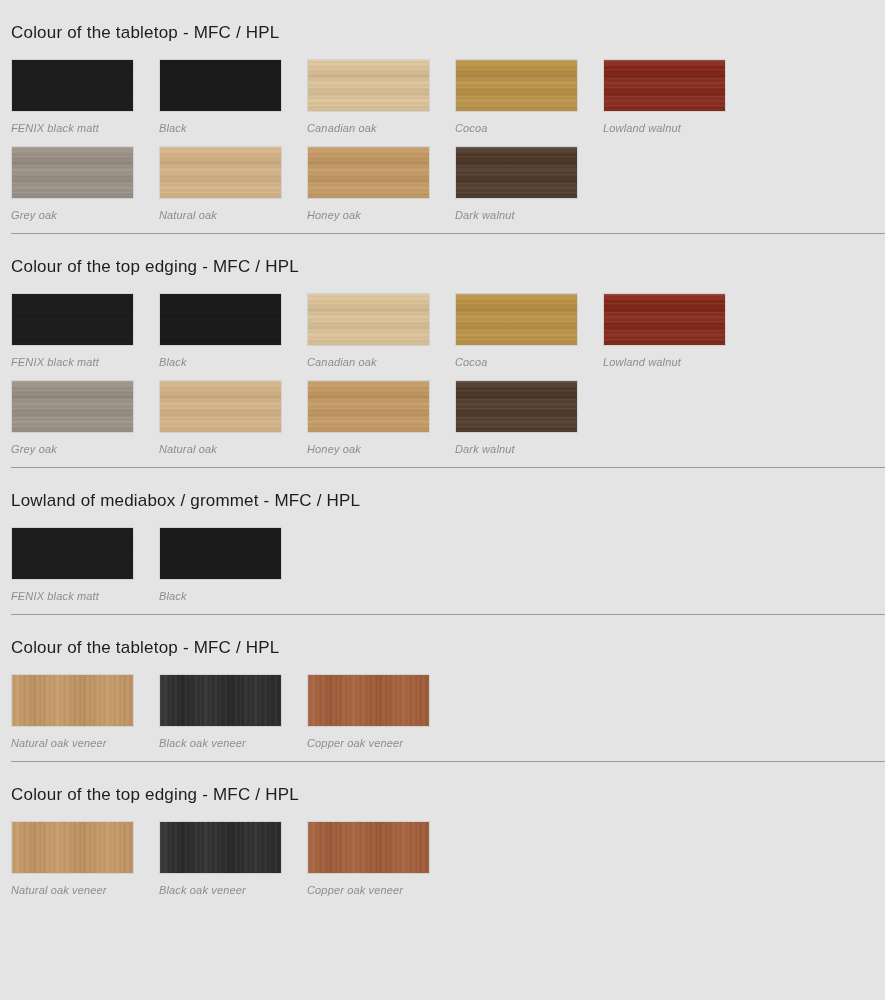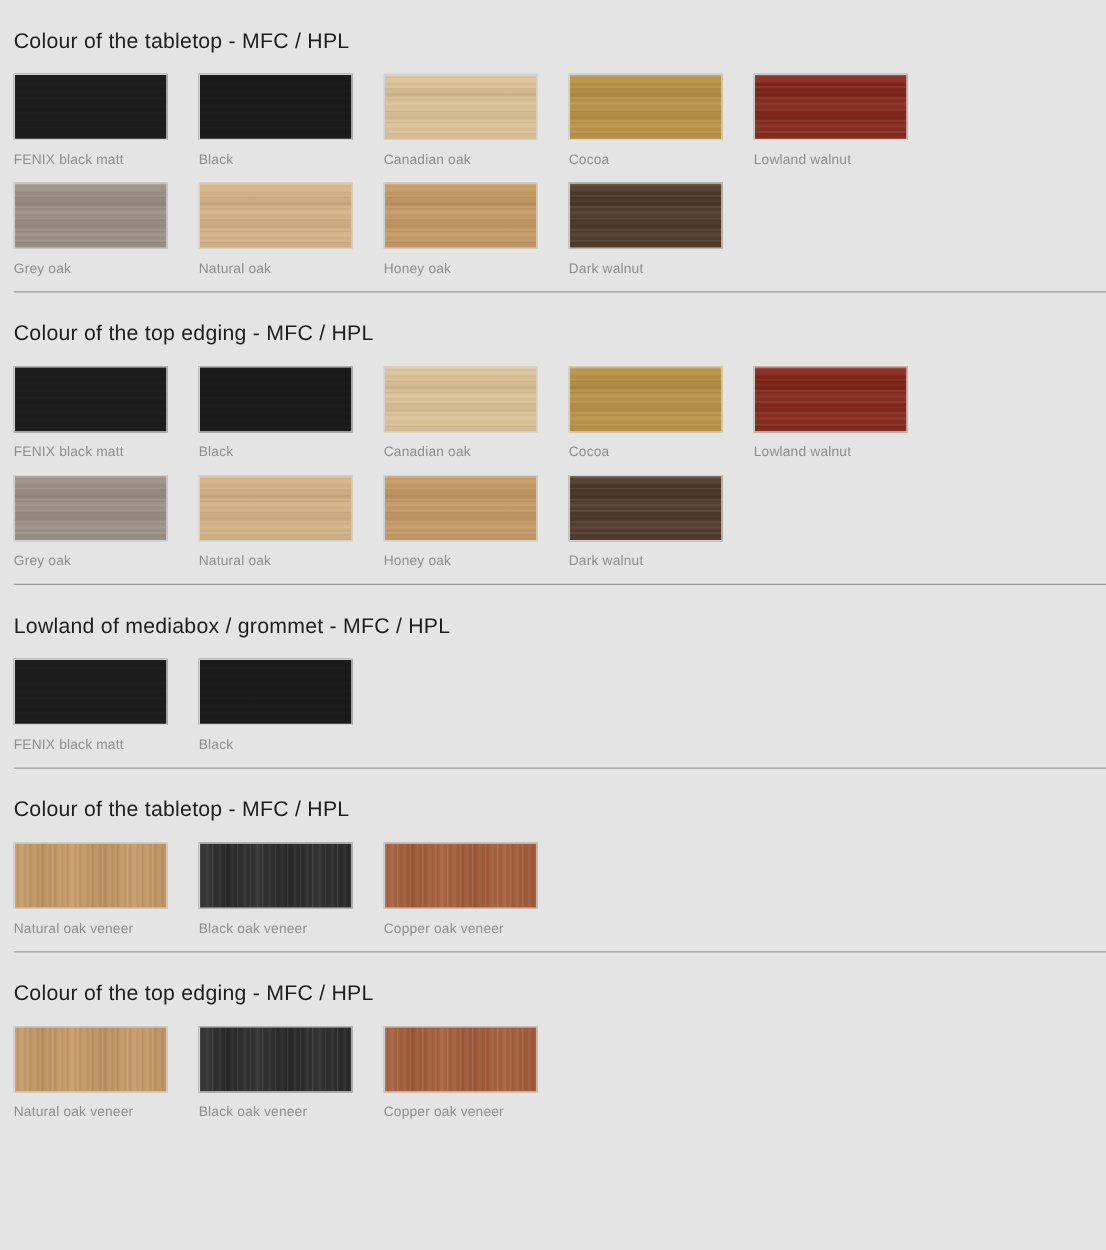--- a/index.html
+++ b/index.html
@@ -43,20 +43,21 @@
   }
   .swatch-grid {
     display: flex;
     flex-wrap: wrap;
     margin-top: 16px;
   }
   .swatch-cell {
     width: 148px;
     box-sizing: border-box;
     margin-bottom: 11px;
+    font-style: italic;
   }
   .swatch {
     width: 123px;
     height: 53px;
     border: 1px solid #d2d2d2;
     box-sizing: border-box;
     position: relative;
     overflow: hidden;
     background-color: #999;
   }

